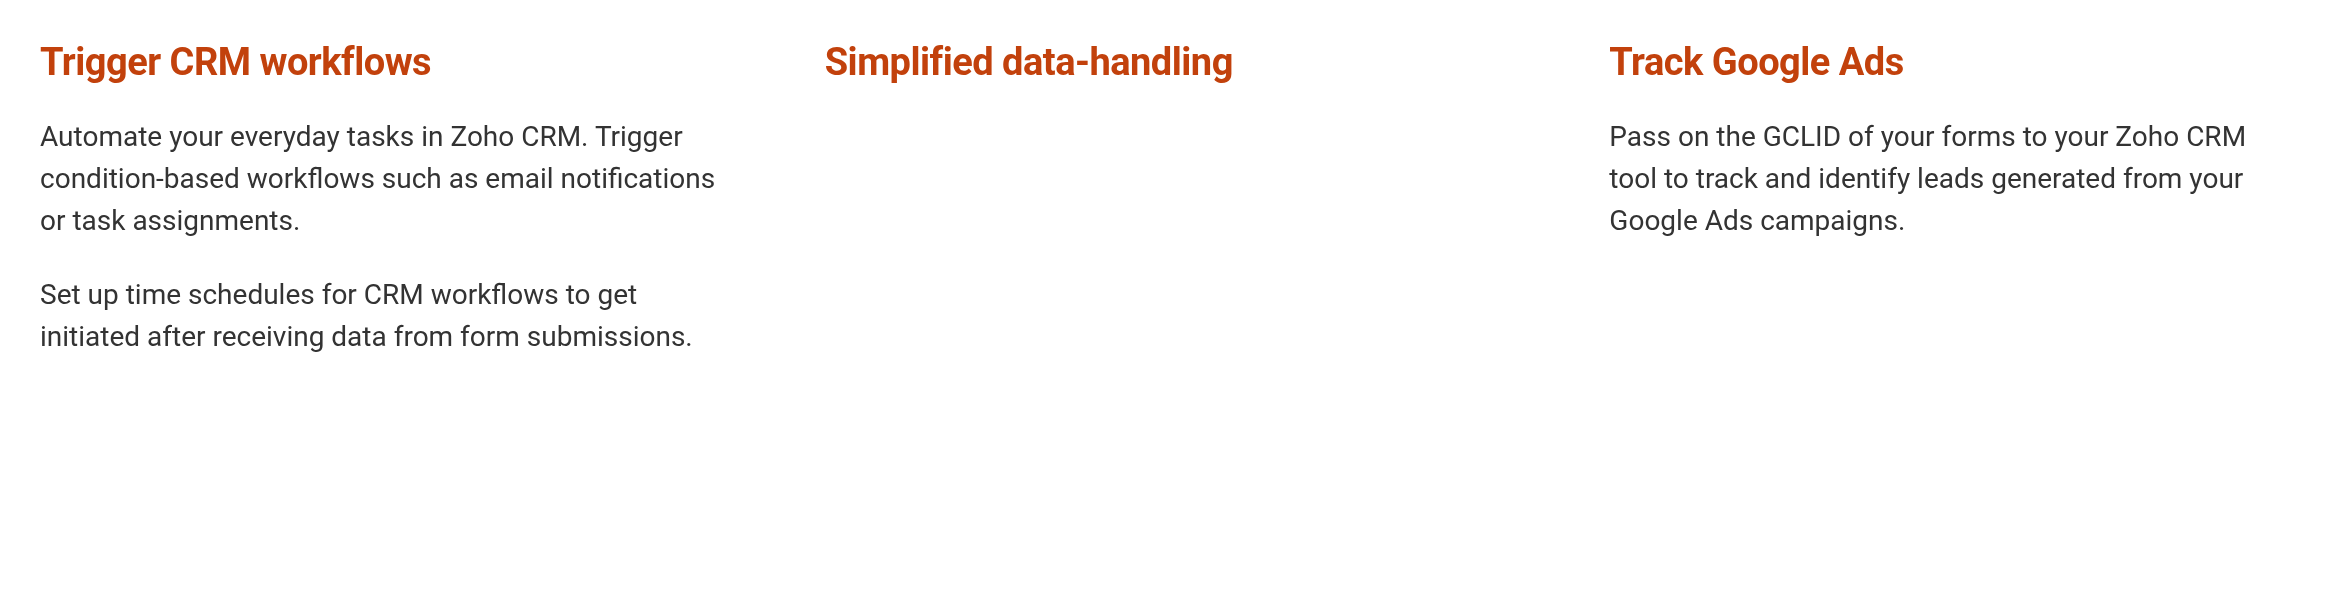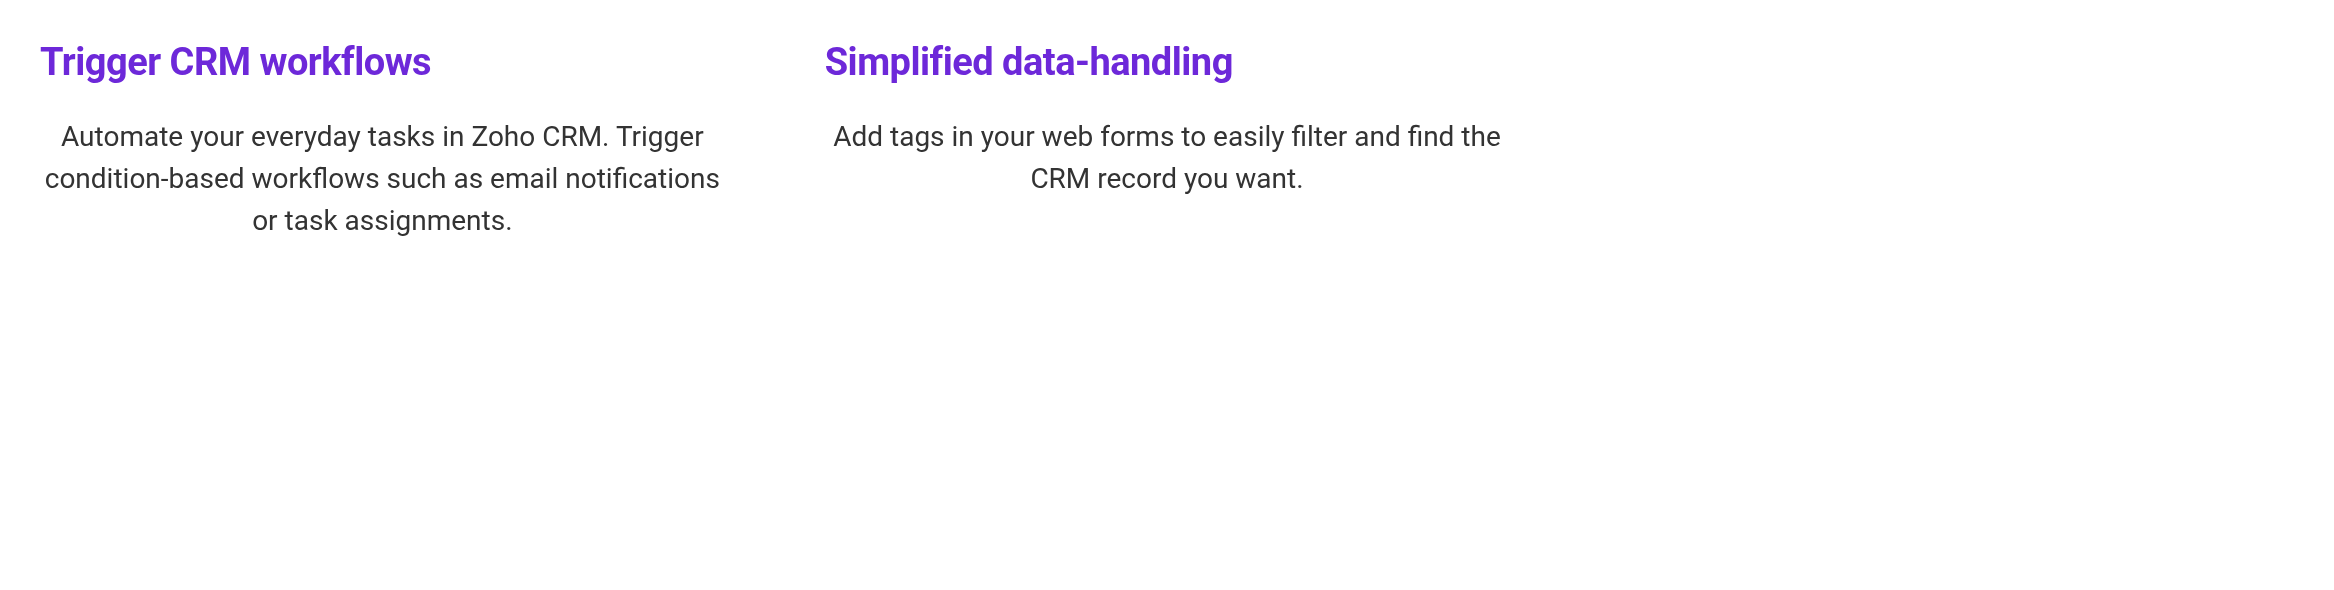--- a/index.html
+++ b/index.html
@@ -19,43 +19,44 @@
       max-width: 2254px;
     }
     .feature-column {
       flex: 1;
       display: flex;
       flex-direction: column;
     }
     .feature-heading {
       font-size: 38px;
       font-weight: 700;
-      color: #6d28d9;
+      color: #c2410c;
       margin-bottom: 32px;
       letter-spacing: -0.5px;
     }
     .feature-paragraph {
       font-size: 28px;
       line-height: 1.5;
       color: #333333;
       margin-bottom: 32px;
       font-weight: 400;
-      text-align: center;
     }
     .feature-paragraph:last-child {
       margin-bottom: 0;
     }
   </style>
 </head>
 <body>
 
 <div class="features-container">
   <div class="feature-column">
     <h2 class="feature-heading">Trigger CRM workflows</h2>
     <p class="feature-paragraph">Automate your everyday tasks in Zoho CRM. Trigger condition-based workflows such as email notifications or task assignments.</p>
+    <p class="feature-paragraph">Set up time schedules for CRM workflows to get initiated after receiving data from form submissions.</p>
   </div>
   <div class="feature-column">
     <h2 class="feature-heading">Simplified data-handling</h2>
-    <p class="feature-paragraph">Add tags in your web forms to easily filter and find the CRM record you want.</p>
   </div>
   <div class="feature-column">
+    <h2 class="feature-heading">Track Google Ads</h2>
+    <p class="feature-paragraph">Pass on the GCLID of your forms to your Zoho CRM tool to track and identify leads generated from your Google Ads campaigns.</p>
   </div>
 </div>
 
 </body></html>

